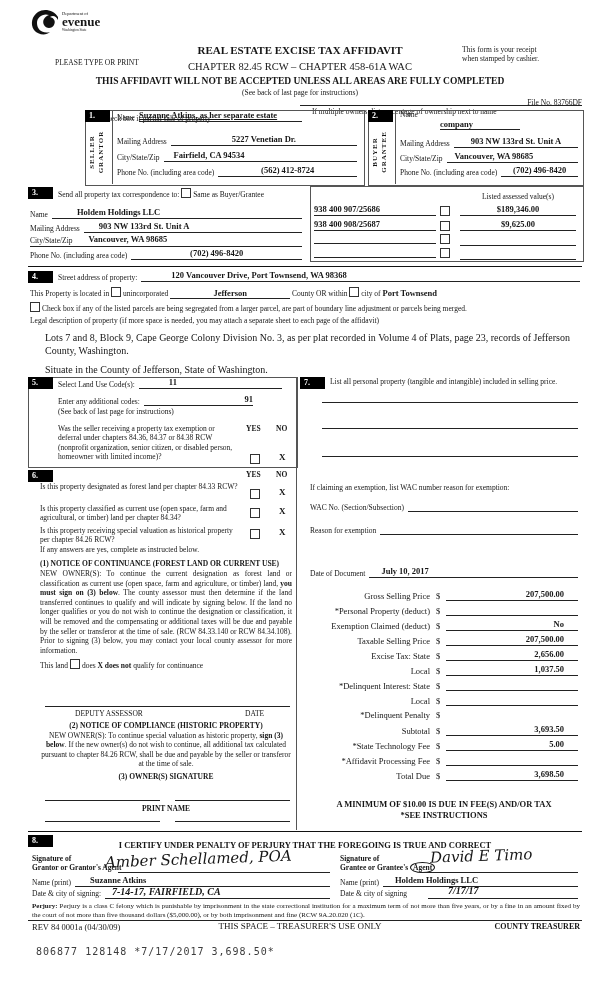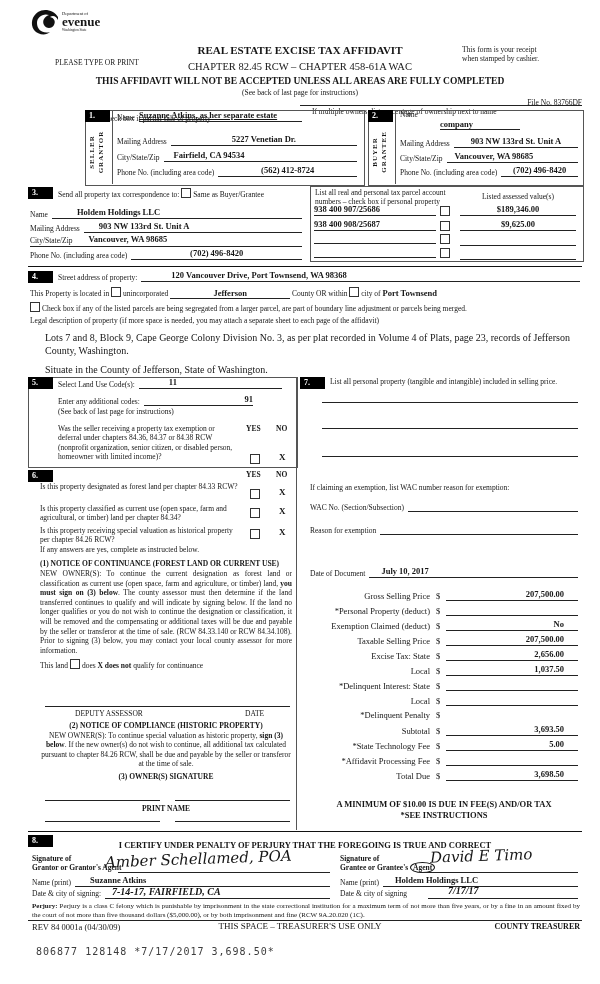--- a/index.html
+++ b/index.html
@@ -139,21 +139,20 @@
     <span class="fl">City/State/Zip</span>
     <span class="fv" style="padding-left:12px;border-bottom:none;">Vancouver, WA 98685</span>
   </div>
   <div class="line" style="left:30px;top:246px;width:272px;"></div>
   <div class="frow" style="left:30px;top:248px;width:272px;">
     <span class="fl">Phone No. (including area code)</span>
     <span class="fv c">(702) 496-8420</span>
   </div>
 
   <div class="box" style="left:310px;top:186px;width:272px;height:74px;"></div>
-  <div class="abs lbl" style="left:315px;top:188px;width:138px;">List all real and personal tax parcel account numbers – check box if personal property</div>
   <div class="abs lbl c" style="left:460px;top:192px;width:116px;">Listed assessed value(s)</div>
 
   <div class="frow" style="left:314px;top:204px;width:136px;">
     <span class="fv">938 400 907/25686</span>
     <span class="cb"></span>
   </div>
   <div class="abs val c" style="left:460px;top:204px;width:116px;border-bottom:1px solid #222;min-height:11px;">$189,346.00</div>
   <div class="frow" style="left:314px;top:219px;width:136px;">
     <span class="fv">938 400 908/25687</span>
     <span class="cb"></span>

